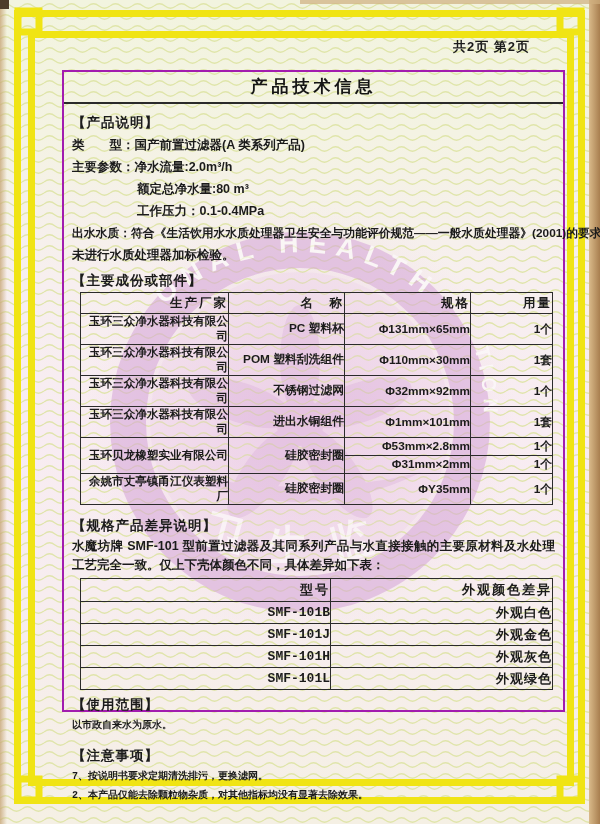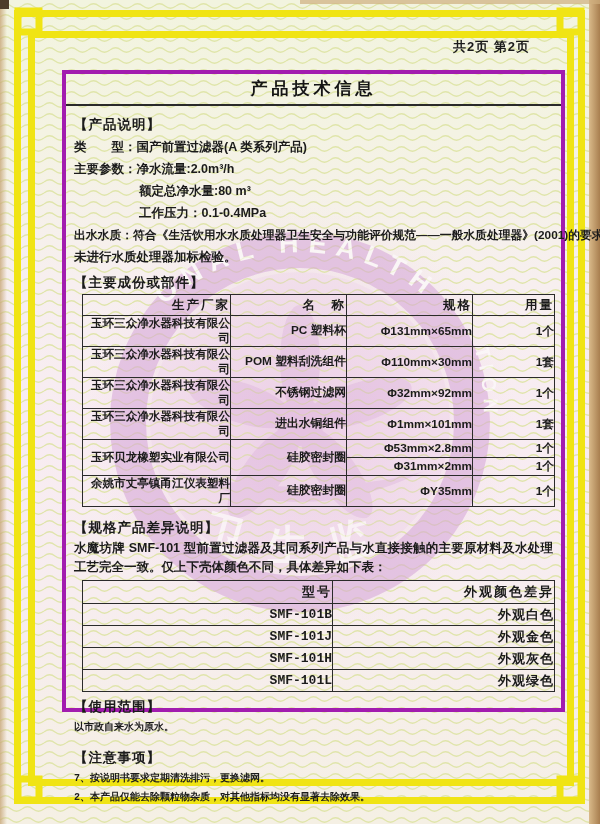--- a/index.html
+++ b/index.html
@@ -24,21 +24,21 @@
     background:linear-gradient(90deg,#c7a677,rgba(231,216,189,0));opacity:.8;}
   .edge-top{position:absolute;top:0;left:300px;right:0;height:4px;background:#cfae7d;opacity:.7;}
   .corner-notch{position:absolute;top:0;left:0;width:9px;height:9px;background:#4e3e2b;}
 
   .page-num{
     position:absolute;top:38px;right:70px;
     font-size:13px;font-weight:bold;color:#1b1b1b;letter-spacing:1px;
   }
   .box{
     position:absolute;left:62px;top:70px;width:503px;height:642px;
-    border:4px solid #a21caf;box-sizing:border-box;
+    border:2px solid #a21caf;box-sizing:border-box;
   }
   .box-title{
     height:30px;line-height:30px;border-bottom:2px solid #2a2a2a;
     text-align:center;font-size:17px;font-weight:bold;letter-spacing:4px;color:#151515;
   }
   .box-body{padding:4px 8px 0 8px;color:#1b1b1b;}
   .sec{font-size:13.5px;font-weight:bold;margin:6px 0 2px 0;letter-spacing:1px;}
   .sec.mt{margin-top:12px;}
   .sec.mt2{margin-top:6px;font-family:Liberation Mono, monospace;}
   .line{font-size:12.5px;font-weight:bold;line-height:22px;white-space:nowrap;}

